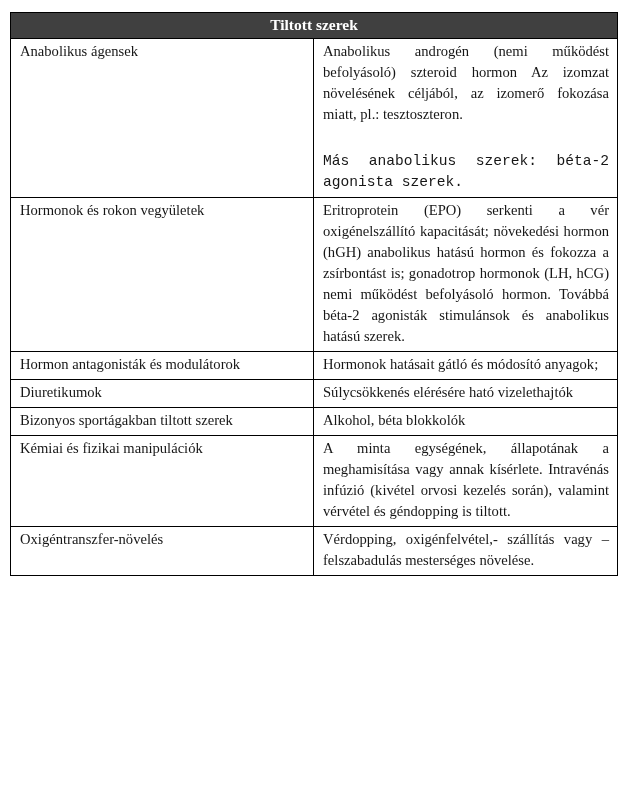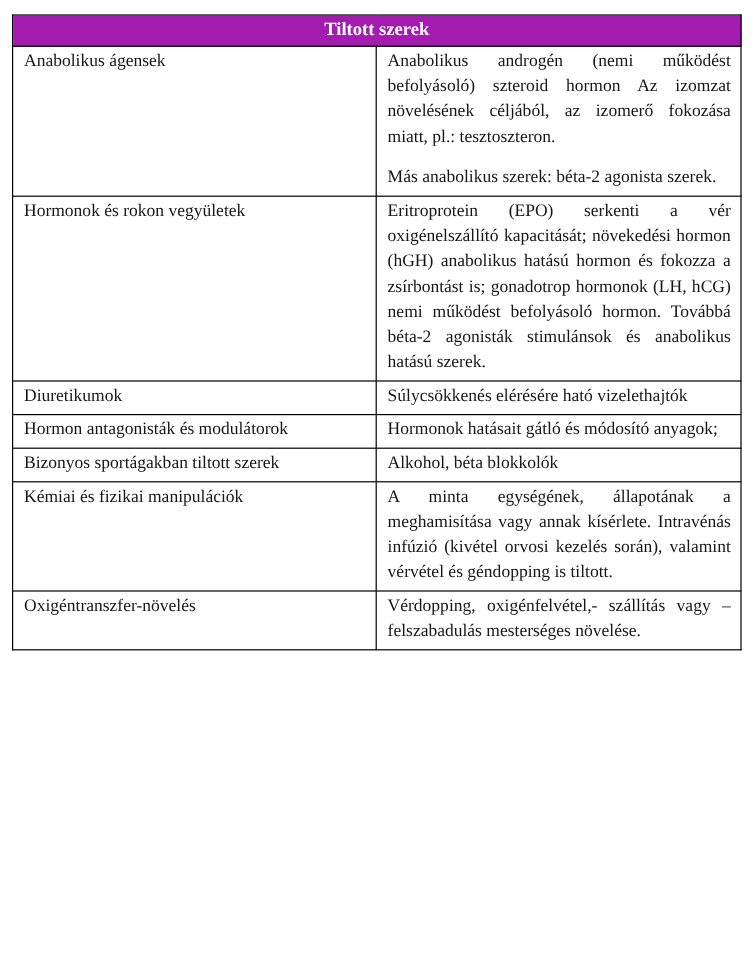--- a/index.html
+++ b/index.html
@@ -22,37 +22,37 @@
     border-collapse: collapse;
     table-layout: fixed;
     font-family: "Liberation Serif", "DejaVu Serif", serif;
   }
   col.c1 { width: 303px; }
   td {
     border: 1.5px solid #000000;
     vertical-align: top;
   }
   tr.section-header td {
-    background: #a21caf;
+    background: #404040;
     color: #ffffff;
     text-align: center;
     font-weight: bold;
     font-size: 15.5px;
     line-height: 20px;
     padding: 2px 4px 3px 4px;
   }
   td.label-cell, td.desc-cell {
     font-size: 14.6px;
     line-height: 21px;
     color: #161616;
     padding: 2px 8px 4px 9px;
   }
   .label-text { margin: 0; text-align: left; }
   .desc-par { margin: 0; text-align: justify; }
-  .desc-par + .desc-par { margin-top: 13px; }
+  .desc-par + .desc-par { margin-top: 26px; font-family: Liberation Mono, monospace; }
 </style>
 </head>
 <body>
 
 <div class="page">
   <table class="doc-table">
     <colgroup>
       <col class="c1">
       <col class="c2">
     </colgroup>
@@ -77,33 +77,33 @@
     <td class="label-cell">
       <p class="label-text">Hormonok és rokon vegyületek</p>
     </td>
     <td class="desc-cell">
             <p class="desc-par">Eritroprotein (EPO) serkenti a vér oxigénelszállító kapacitását; növekedési hormon (hGH) anabolikus hatású hormon és fokozza a zsírbontást is; gonadotrop hormonok (LH, hCG) nemi működést befolyásoló hormon. Továbbá béta-2 agonisták stimulánsok és anabolikus hatású szerek.</p>
           </td>
   </tr>
 
   <tr class="data-row">
     <td class="label-cell">
-      <p class="label-text">Diuretikumok</p>
+      <p class="label-text">Hormon antagonisták és modulátorok</p>
     </td>
     <td class="desc-cell">
-            <p class="desc-par">Súlycsökkenés elérésére ható vizelethajtók</p>
+            <p class="desc-par">Hormonok hatásait gátló és módosító anyagok;</p>
           </td>
   </tr>
 
   <tr class="data-row">
     <td class="label-cell">
-      <p class="label-text">Hormon antagonisták és modulátorok</p>
+      <p class="label-text">Diuretikumok</p>
     </td>
     <td class="desc-cell">
-            <p class="desc-par">Hormonok hatásait gátló és módosító anyagok;</p>
+            <p class="desc-par">Súlycsökkenés elérésére ható vizelethajtók</p>
           </td>
   </tr>
 
 
 
   <tr class="data-row">
     <td class="label-cell">
       <p class="label-text">Bizonyos sportágakban tiltott szerek</p>
     </td>
     <td class="desc-cell">

